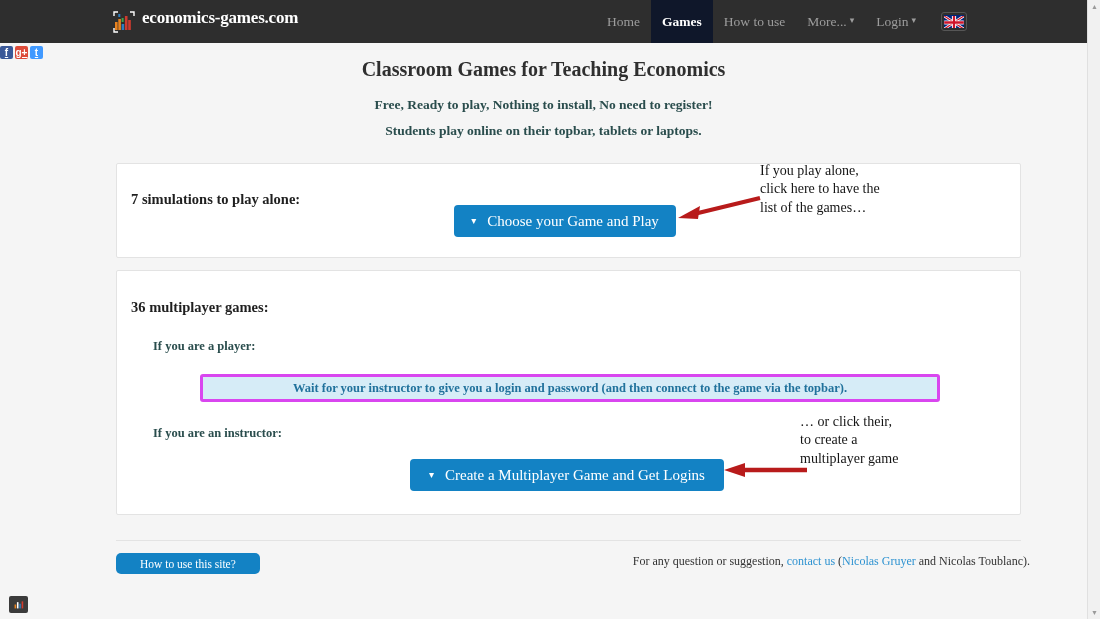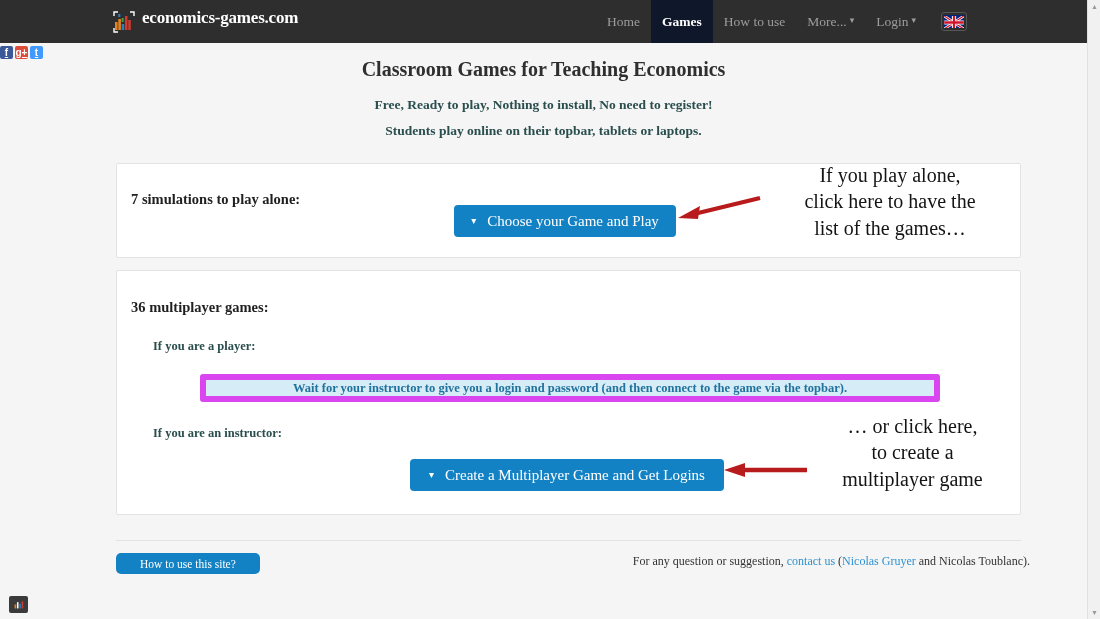--- a/index.html
+++ b/index.html
@@ -216,39 +216,38 @@
   }
 
   
   .info-box {
     position: absolute;
     left: 83px;
     top: 103px;
     width: 740px;
     height: 28px;
     background: #d6ecf7;
-    border: 6px solid #d946ef;
+    border: 3px solid #d946ef;
     border-radius: 3px;
     display: flex;
     align-items: center;
     justify-content: center;
     color: #21729c;
     font-size: 12.5px;
     font-weight: bold;
     font-family: "Liberation Serif", serif;
     text-align: center;
   }
 
   
   .annotation {
     position: absolute;
     font-family: "Liberation Serif", serif;
-    font-size: 20px;
+    font-size: 14px;
     color: #141414;
-    text-align: center;
     line-height: 1.32;
     white-space: pre-line;
   }
   #annotation-1 { top: 162px; left: 760px; width: 260px; }
   #annotation-2 { top: 413px; left: 800px; width: 225px; }
 
   .arrow-svg { position: absolute; }
   #arrow-1 { top: 195px; left: 676px; }
   #arrow-2 { top: 460px; left: 722px; }
 
@@ -428,21 +427,21 @@
 
   <div class="annotation" id="annotation-1">If you play alone,
 click here to have the
 list of the games…</div>
 
   <svg class="arrow-svg" id="arrow-1" width="86" height="32" viewBox="0 0 86 32">
     <line x1="84" y1="3" x2="18" y2="19" stroke="#b81b1b" stroke-width="4"></line>
     <polygon points="2,23 24,11 22,24" fill="#b81b1b"></polygon>
   </svg>
 
-  <div class="annotation" id="annotation-2">… or click here,
+  <div class="annotation" id="annotation-2">… or click their,
 to create a
 multiplayer game</div>
 
   <svg class="arrow-svg" id="arrow-2" width="86" height="20" viewBox="0 0 86 20">
     <line x1="85" y1="10" x2="20" y2="10" stroke="#b81b1b" stroke-width="4.5"></line>
     <polygon points="2,10 23,3 23,17" fill="#b81b1b"></polygon>
   </svg>
 
   <div class="footer-rule"></div>
 

